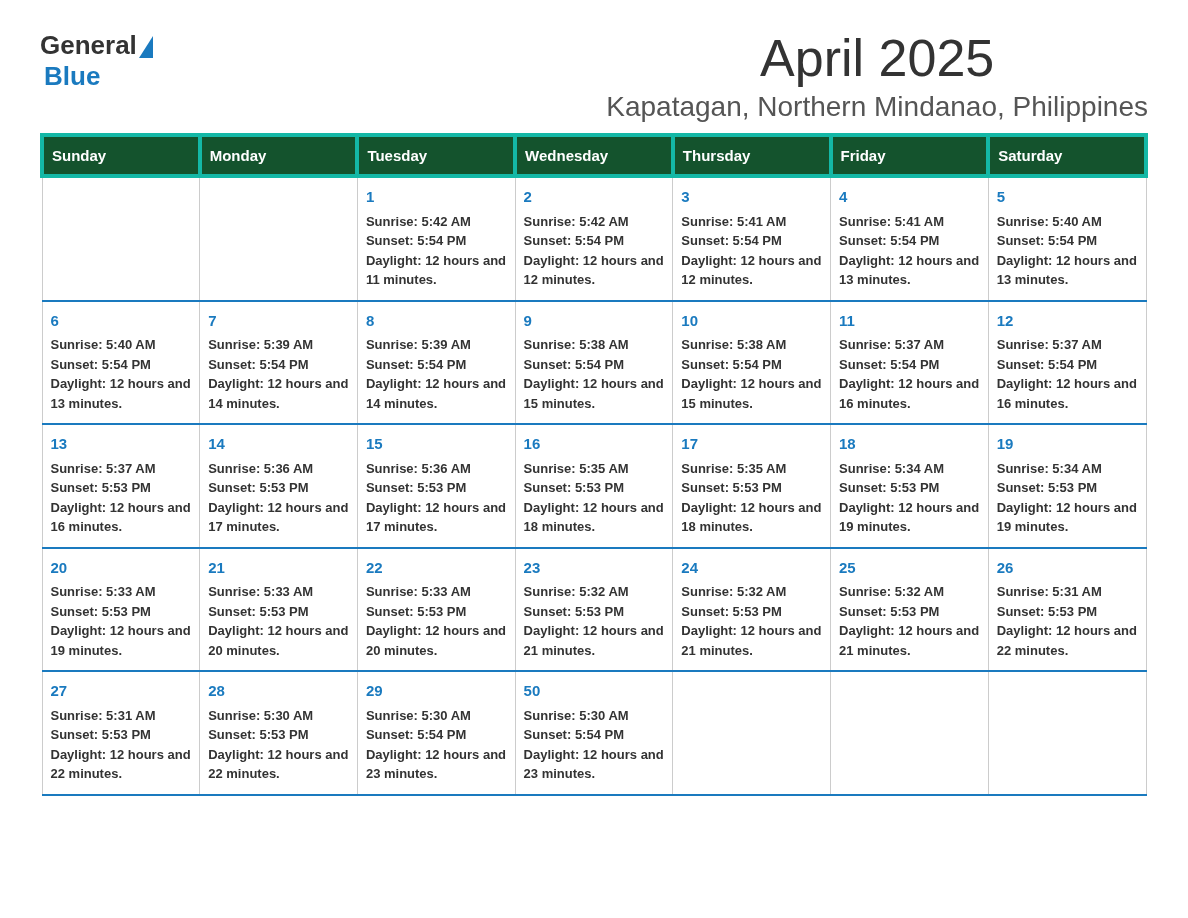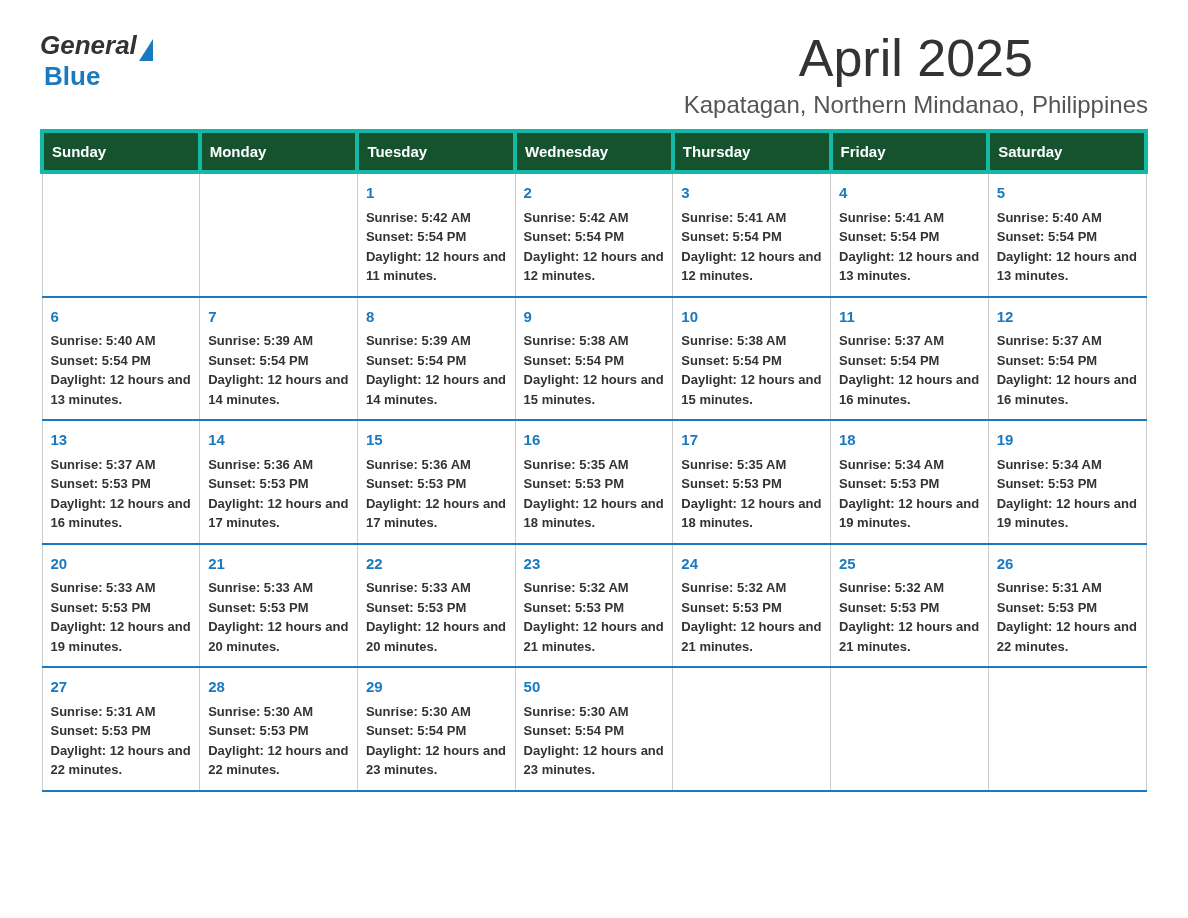--- a/index.html
+++ b/index.html
@@ -15,22 +15,21 @@
       align-items: flex-start;
       margin-bottom: 10px;
     }
     .logo {
       display: flex;
       flex-direction: column;
       align-items: flex-start;
     }
     .logo-top {
       display: flex;
-      align-items: flex-end;
-      font-style: italic;
+      align-items: center;
     }
     .logo-general {
       font-size: 26px;
       font-weight: bold;
       color: #333;
     }
     .logo-triangle {
       width: 0;
       height: 0;
       border-left: 14px solid transparent;
@@ -49,21 +48,21 @@
       text-align: right;
     }
     .month-title {
       font-size: 52px;
       font-weight: normal;
       color: #333;
       line-height: 1.1;
       text-align: center;
     }
     .location-title {
-      font-size: 24px;
+      font-size: 28px;
       color: #555;
       margin-top: 4px;
     }
     .calendar {
       width: 100%;
       border-collapse: collapse;
       margin-top: 10px;
     }
     .calendar thead tr th {
       background-color: #14532d;

